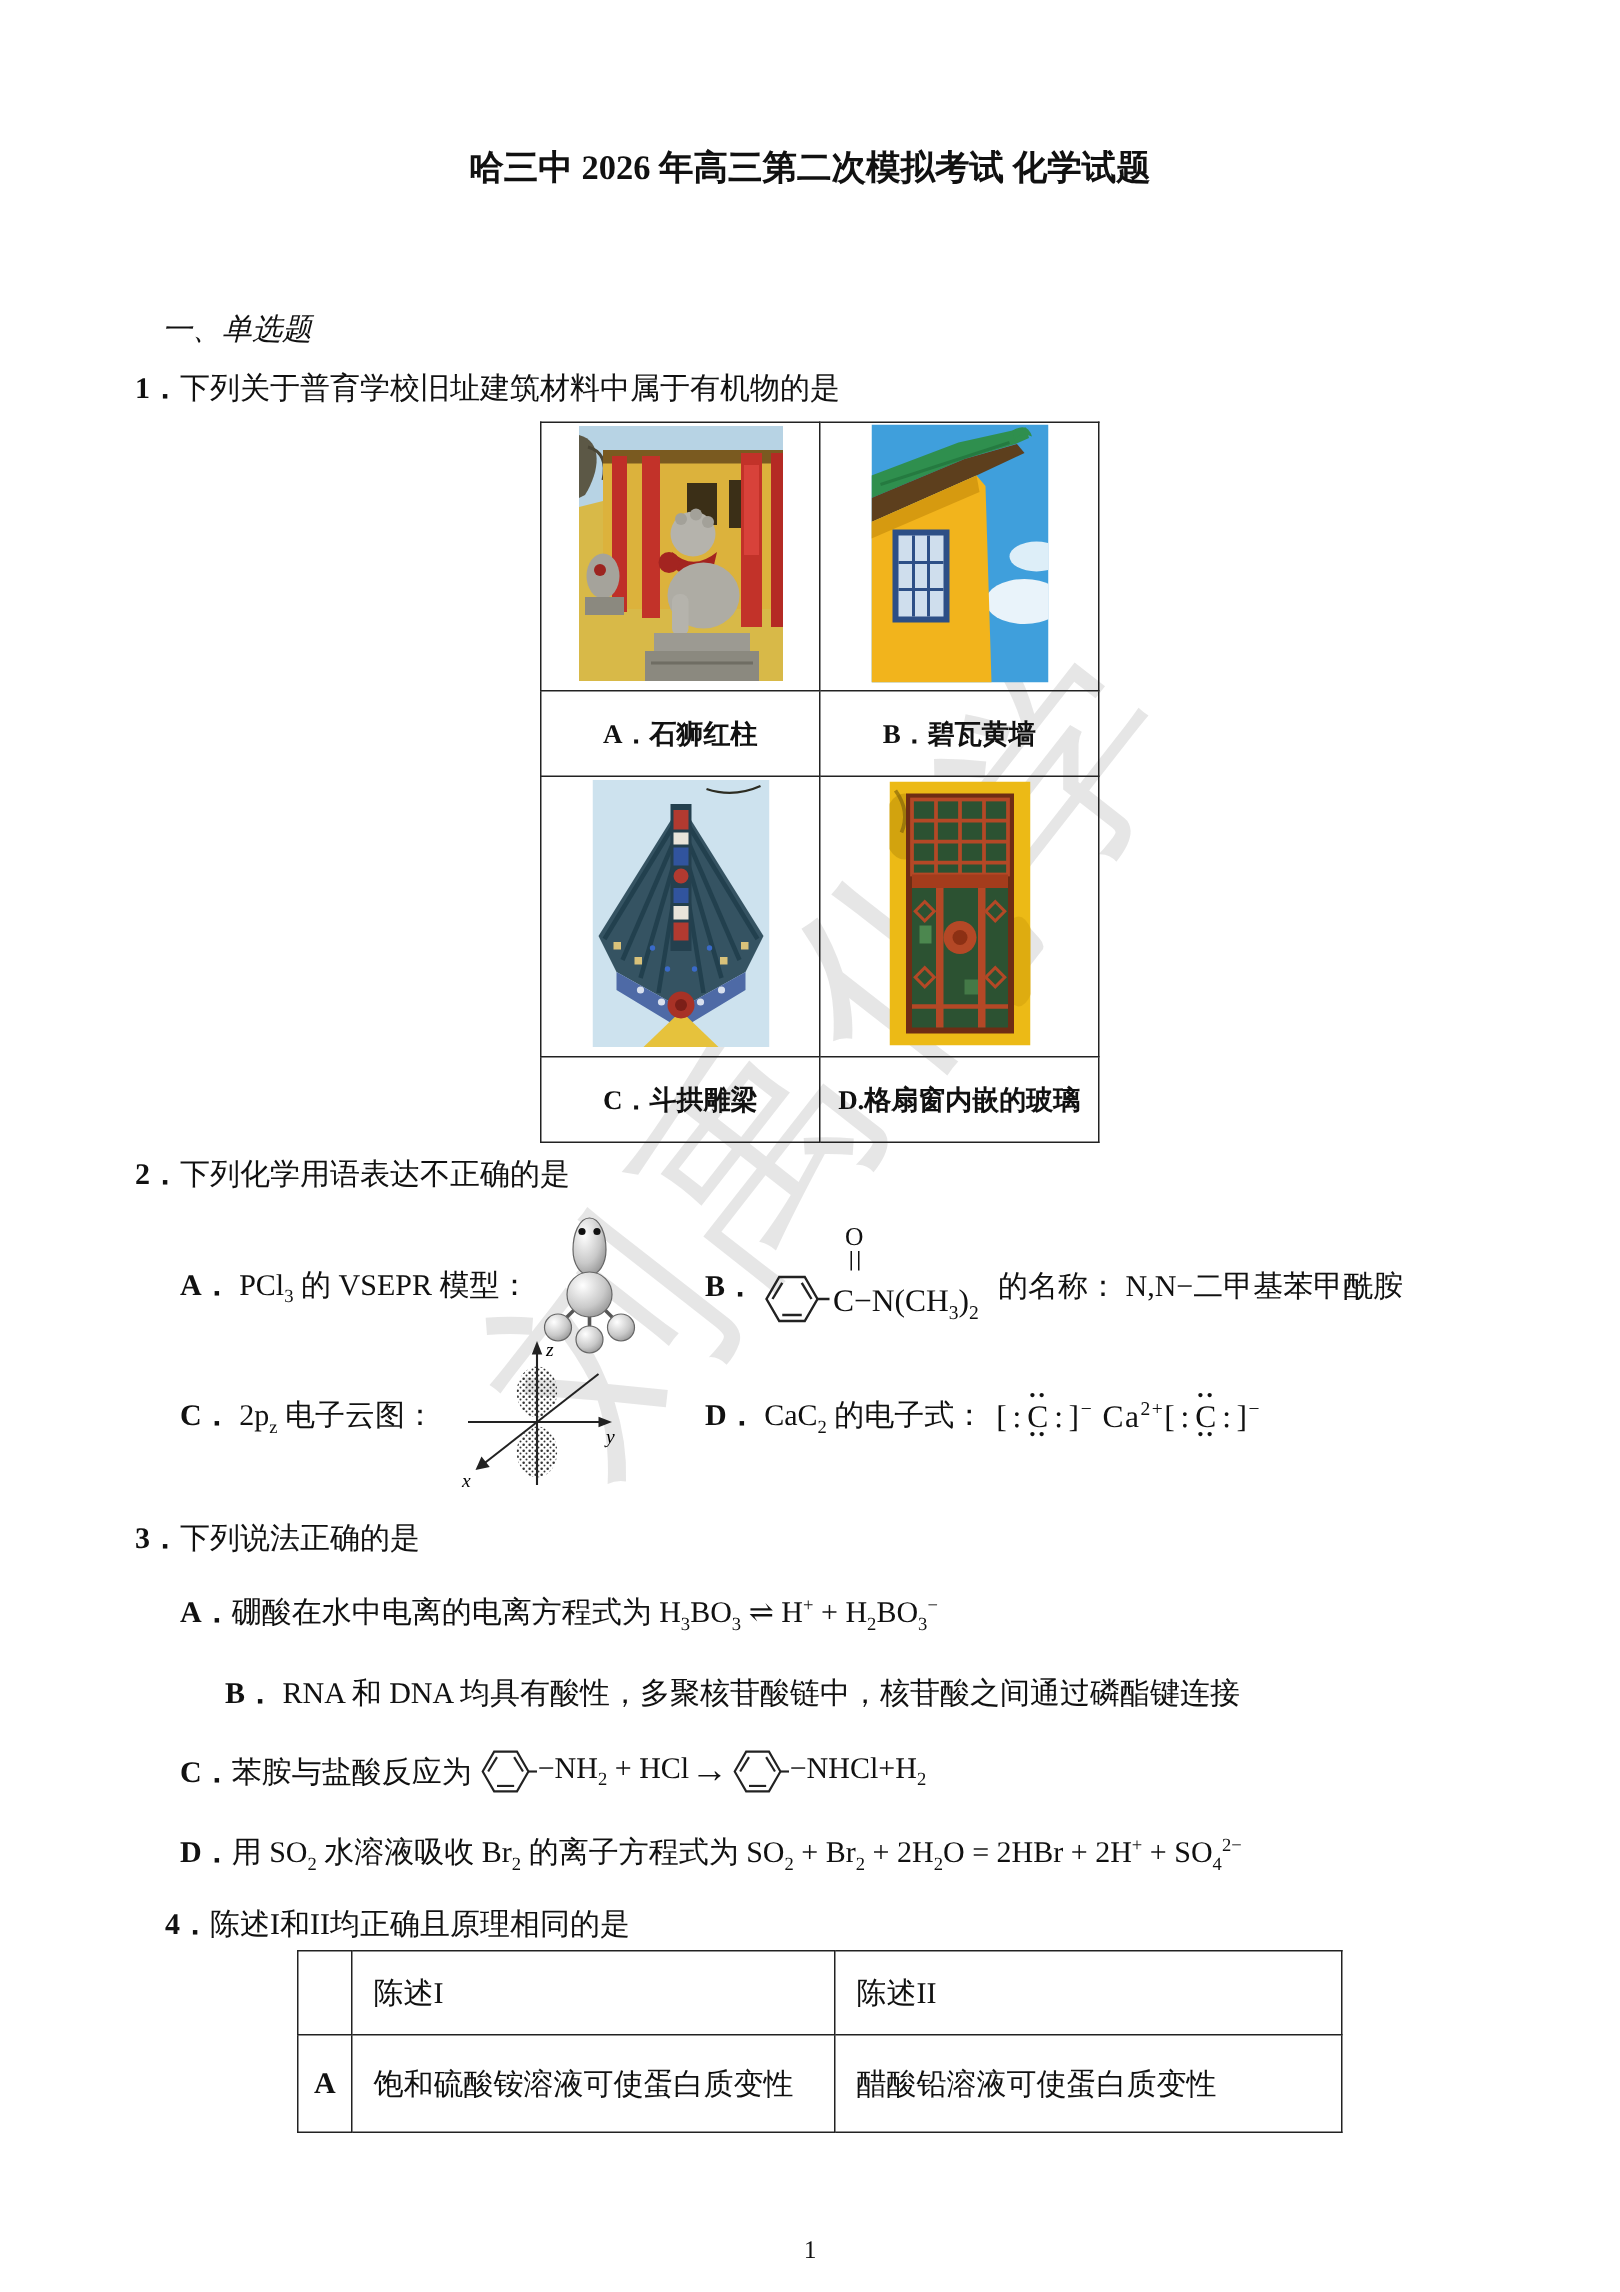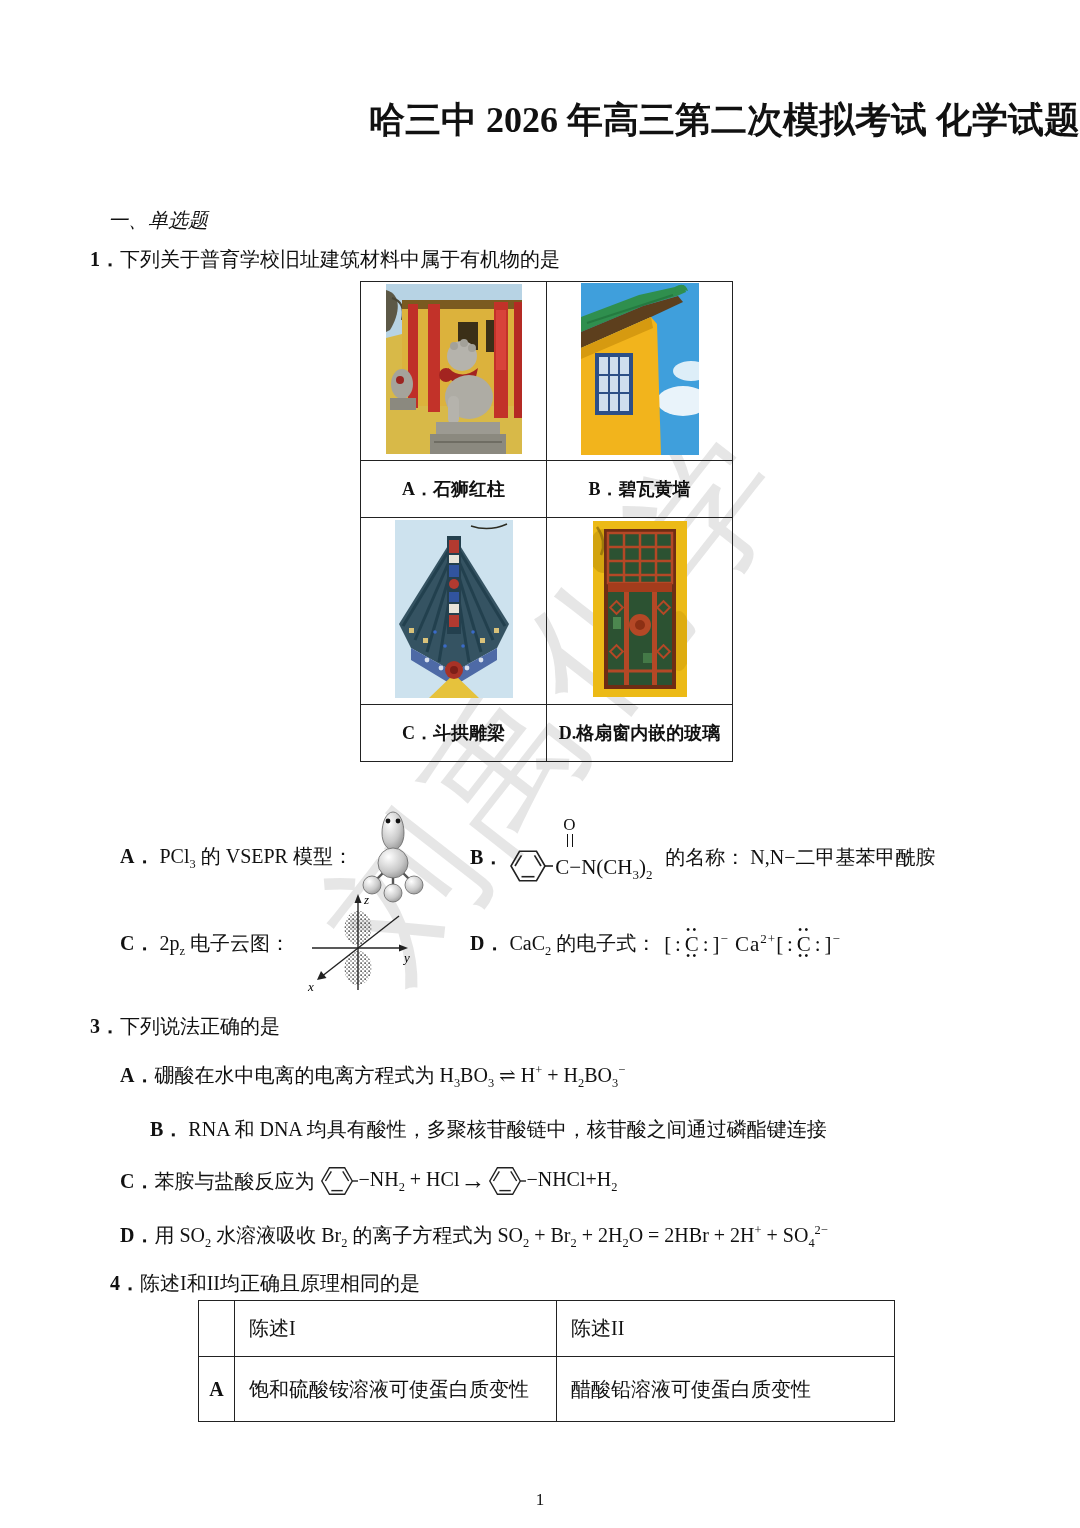--- a/index.html
+++ b/index.html
@@ -3,22 +3,22 @@
 <meta charset="utf-8">
 <style>
   html,body{margin:0;padding:0;background:#fff;}
   #page{position:relative;width:1080px;height:1528px;background:#ffffff;overflow:hidden;
         font-family:"Liberation Serif","DejaVu Serif","DejaVu Sans",serif;color:#111;}
   
   .watermark{position:absolute;left:180px;top:600px;width:760px;text-align:center;
     font-size:148px;letter-spacing:14px;white-space:nowrap;color:rgba(90,90,90,0.15);
     transform:rotate(-52deg);z-index:0;pointer-events:none;
     font-family:"Liberation Serif","DejaVu Serif",serif;}
-  .title{position:absolute;top:96px;left:0;width:100%;text-align:right;
-    font-size:36px;font-weight:bold;z-index:1;}
+  .title{position:absolute;top:96px;left:0;width:100%;text-align:center;
+    font-size:23px;font-weight:bold;z-index:1;}
   .textline{position:absolute;font-size:20px;line-height:1.3;z-index:1;white-space:nowrap;}
   sub{font-size:0.62em;} sup{font-size:0.62em;}
   
   table.t1{position:absolute;left:360px;top:281px;border-collapse:collapse;z-index:1;}
   table.t1 td{border:1.6px solid #222;text-align:center;vertical-align:middle;padding:0;}
   td.imgcell{width:185px;}
   td.lbl{height:56px;font-size:18px;font-weight:bold;text-align:left;padding:0 4px 0 10px;}
   
   .optrow{position:absolute;display:flex;align-items:center;z-index:1;font-size:20px;white-space:nowrap;}
   
@@ -200,20 +200,21 @@
         </svg>
       </td>
     </tr>
     <tr>
       <td class="lbl">C．斗拱雕梁</td>
       <td class="lbl">D.格扇窗内嵌的玻璃</td>
     </tr>
   </tbody>
     </table>
 
+  <div class="textline" style="left:90px;top:770px;"><b>2．</b>下列化学用语表达不正确的是</div>
 
   <div class="optrow" style="left:120px;top:806px;height:102px;">
     <span><b>A．</b> PCl<sub>3</sub> 的 VSEPR 模型：</span>
     <svg width="64" height="100" viewBox="0 0 64 100" style="margin-left:8px;">
       <defs>
         <radialGradient id="sph" cx="0.35" cy="0.3" r="0.9">
           <stop offset="0" stop-color="#ffffff"></stop>
             <stop offset="0.55" stop-color="#c9c9c9"></stop>
             <stop offset="1" stop-color="#7e7e7e"></stop>
         </radialGradient>

